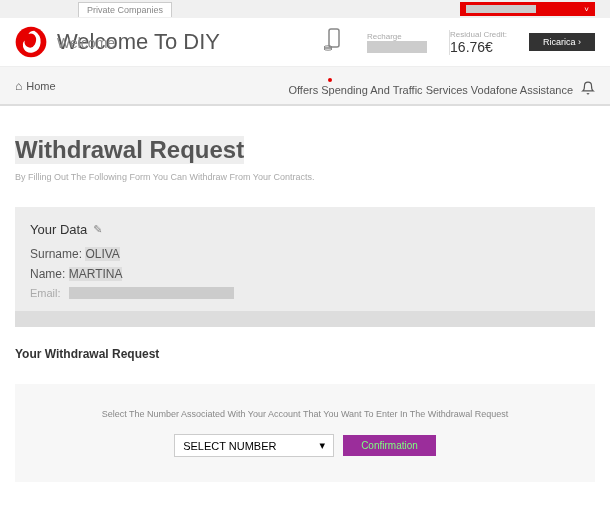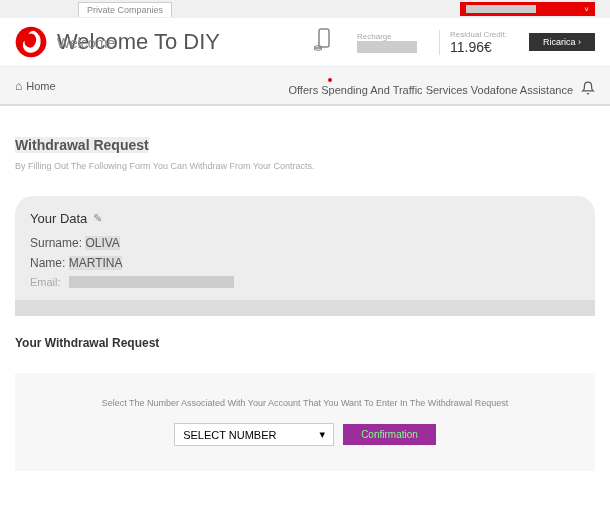--- a/index.html
+++ b/index.html
@@ -16,38 +16,38 @@
     .logo-outer { fill: #e60000; }
     .logo-inner { fill: #fff; }
     .welcome-title { font-size: 22px; color: #555; flex: 1; position: relative; }
     .welcome-title .ghost { position: absolute; left: 0; top: 6px; color: #888; font-size: 14px; font-weight: normal; }
     
     .credit-area { display: flex; align-items: center; gap: 22px; }
     .phone-icon { font-size: 18px; color: #888; }
     .recharge-box { display: flex; flex-direction: column; }
     .recharge-label { font-size: 8px; color: #aaa; }
     .recharge-bar { background: #ccc; width: 60px; height: 12px; }
-    .credit-box { display: flex; flex-direction: column; border-left: 1px solid #ddd; padding-left: 10px; }
+    .credit-box { display: flex; flex-direction: column; border-left: 1px solid #ddd; }
     .credit-label { font-size: 8px; color: #aaa; }
     .credit-value { font-size: 14px; color: #333; }
     .ricarica-btn { background: #333; color: #fff; font-size: 9px; padding: 4px 14px; border: none; cursor: pointer; }
     
     .nav-bar { background: #f5f5f5; display: flex; justify-content: space-between; align-items: center; padding: 6px 15px; border-bottom: 2px solid #ddd; font-size: 11px; color: #555; }
     .nav-left { display: flex; align-items: center; gap: 4px; }
     .home-icon { font-size: 12px; }
     .nav-right { display: flex; align-items: center; gap: 8px; margin-top: 8px; }
     .nav-menu { display: flex; gap: 3px; color: #555; font-size: 11px; position: relative; }
     .red-dot { position: absolute; top: -6px; left: 40px; width: 4px; height: 4px; background: #e60000; border-radius: 50%; }
     .bell-icon { font-size: 14px; color: #555; }
     
     .content { padding: 30px 15px 15px 15px; }
-    .page-title { font-size: 14px; color: #555; margin-bottom: 8px; background: #eee; display: inline-block; }
+    .page-title { font-size: 24px; color: #555; margin-bottom: 8px; background: #eee; display: inline-block; }
     .page-desc { font-size: 9px; color: #aaa; margin-bottom: 25px; }
     
-    .data-section { background: #ededed; padding: 15px; margin-bottom: 20px; border-radius: 18px; }
+    .data-section { background: #ededed; padding: 15px; margin-bottom: 20px; }
     .section-header { font-size: 13px; color: #333; margin-bottom: 10px; display: flex; align-items: center; gap: 6px; }
     .edit-icon { font-size: 11px; color: #888; }
     .data-row { font-size: 12px; color: #555; margin-bottom: 6px; }
     .data-label { color: #555; }
     .data-value { color: #555; background: #ddd; }
     .email-row { display: flex; align-items: center; gap: 8px; margin-top: 6px; }
     .email-label { font-size: 11px; color: #aaa; }
     .email-bar { background: #ccc; width: 165px; height: 12px; }
     .data-footer { background: #ddd; height: 16px; margin: 12px -15px -15px -15px; }
     
@@ -86,21 +86,21 @@
           <ellipse cx="5" cy="21" rx="4" ry="1.2" fill="none" stroke="#888" stroke-width="1"></ellipse>
           <ellipse cx="5" cy="19" rx="4" ry="1.2" fill="none" stroke="#888" stroke-width="1"></ellipse>
         </svg>
     </span>
     <div class="recharge-box">
       <span class="recharge-label">Recharge</span>
       <div class="recharge-bar"></div>
     </div>
     <div class="credit-box">
       <span class="credit-label">Residual Credit:</span>
-      <span class="credit-value">11.96€</span>
+      <span class="credit-value">16.76€</span>
     </div>
     <button class="ricarica-btn">Ricarica ›</button>
   </div>
 </div>
 
 <div class="nav-bar">
   <div class="nav-left">
     <span class="home-icon">⌂</span>
     <span>Home</span>
   </div>

